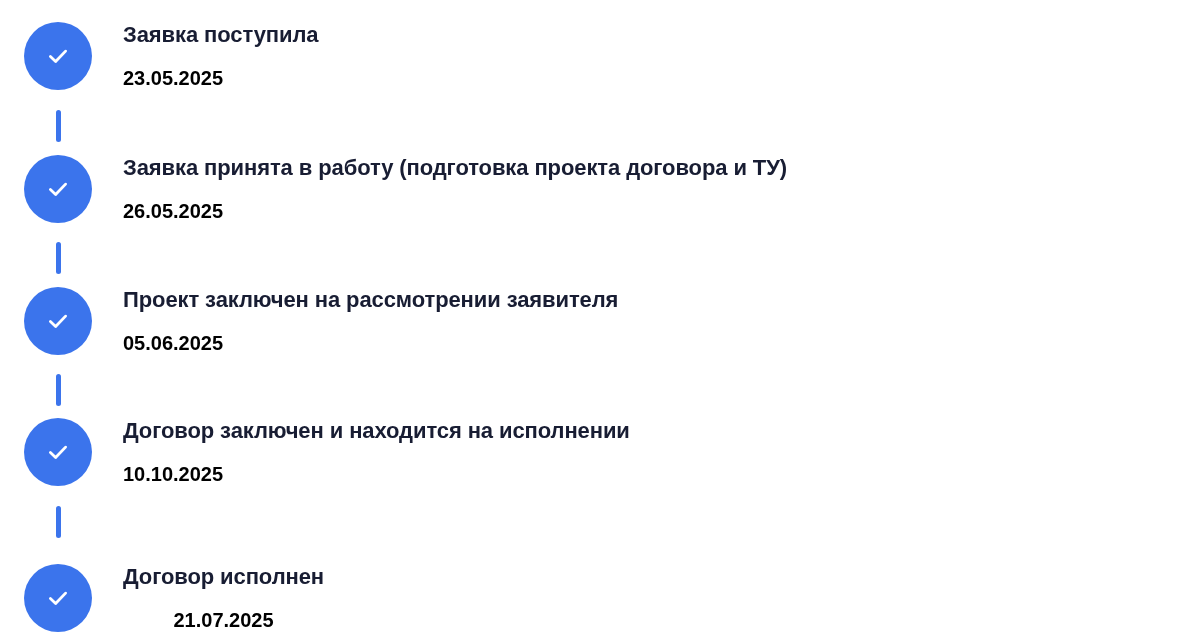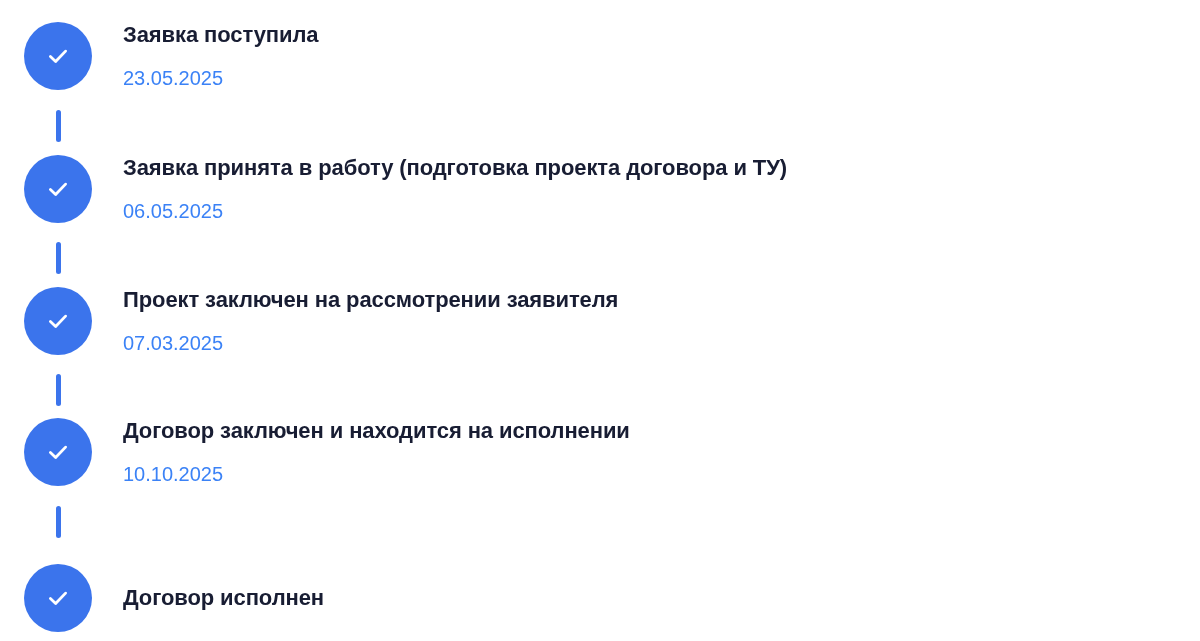--- a/index.html
+++ b/index.html
@@ -73,22 +73,22 @@
     font-size: 22px;
     font-weight: bold;
     color: #181d33;
     line-height: 26px;
     letter-spacing: -0.1px;
     white-space: nowrap;
   }
 
   .step-date {
     font-size: 20px;
-    font-weight: normal;
-    color: #3b82f6;
+    font-weight: bold;
+    color: #000000;
     line-height: 24px;
     margin-top: 18px;
     white-space: nowrap;
   }
 </style>
 </head>
 <body>
 
 <div id="timeline">
 
@@ -106,34 +106,34 @@
   <div class="connector" style="top:110px;"></div>
 
   <div class="step" style="top:155px;">
     <div class="marker">
       <svg viewBox="0 0 24 24" fill="none">
         <path d="M5 12.5L9.8 17L19 7.5" stroke="#ffffff" stroke-width="2.6" stroke-linecap="round" stroke-linejoin="round"></path>
       </svg>
     </div>
     <div class="content">
       <div class="step-title">Заявка принята в работу (подготовка проекта договора и ТУ)</div>
-      <div class="step-date">06.05.2025</div>
+      <div class="step-date">26.05.2025</div>
     </div>
   </div>
   <div class="connector" style="top:242px;"></div>
 
   <div class="step" style="top:287px;">
     <div class="marker">
       <svg viewBox="0 0 24 24" fill="none">
         <path d="M5 12.5L9.8 17L19 7.5" stroke="#ffffff" stroke-width="2.6" stroke-linecap="round" stroke-linejoin="round"></path>
       </svg>
     </div>
     <div class="content">
       <div class="step-title">Проект заключен на рассмотрении заявителя</div>
-      <div class="step-date">07.03.2025</div>
+      <div class="step-date">05.06.2025</div>
     </div>
   </div>
   <div class="connector" style="top:374px;"></div>
 
   <div class="step" style="top:418px;padding-left:6px;">
     <div class="marker">
       <svg viewBox="0 0 24 24" fill="none">
         <path d="M5 12.5L9.8 17L19 7.5" stroke="#ffffff" stroke-width="2.6" stroke-linecap="round" stroke-linejoin="round"></path>
       </svg>
     </div>
@@ -145,16 +145,17 @@
   <div class="connector" style="top:506px;"></div>
 
   <div class="step" style="top:564px;text-align:center;">
     <div class="marker">
       <svg viewBox="0 0 24 24" fill="none">
         <path d="M5 12.5L9.8 17L19 7.5" stroke="#ffffff" stroke-width="2.6" stroke-linecap="round" stroke-linejoin="round"></path>
       </svg>
     </div>
     <div class="content">
       <div class="step-title">Договор исполнен</div>
+      <div class="step-date">21.07.2025</div>
     </div>
   </div>
 
 </div>
 
 </body></html>

